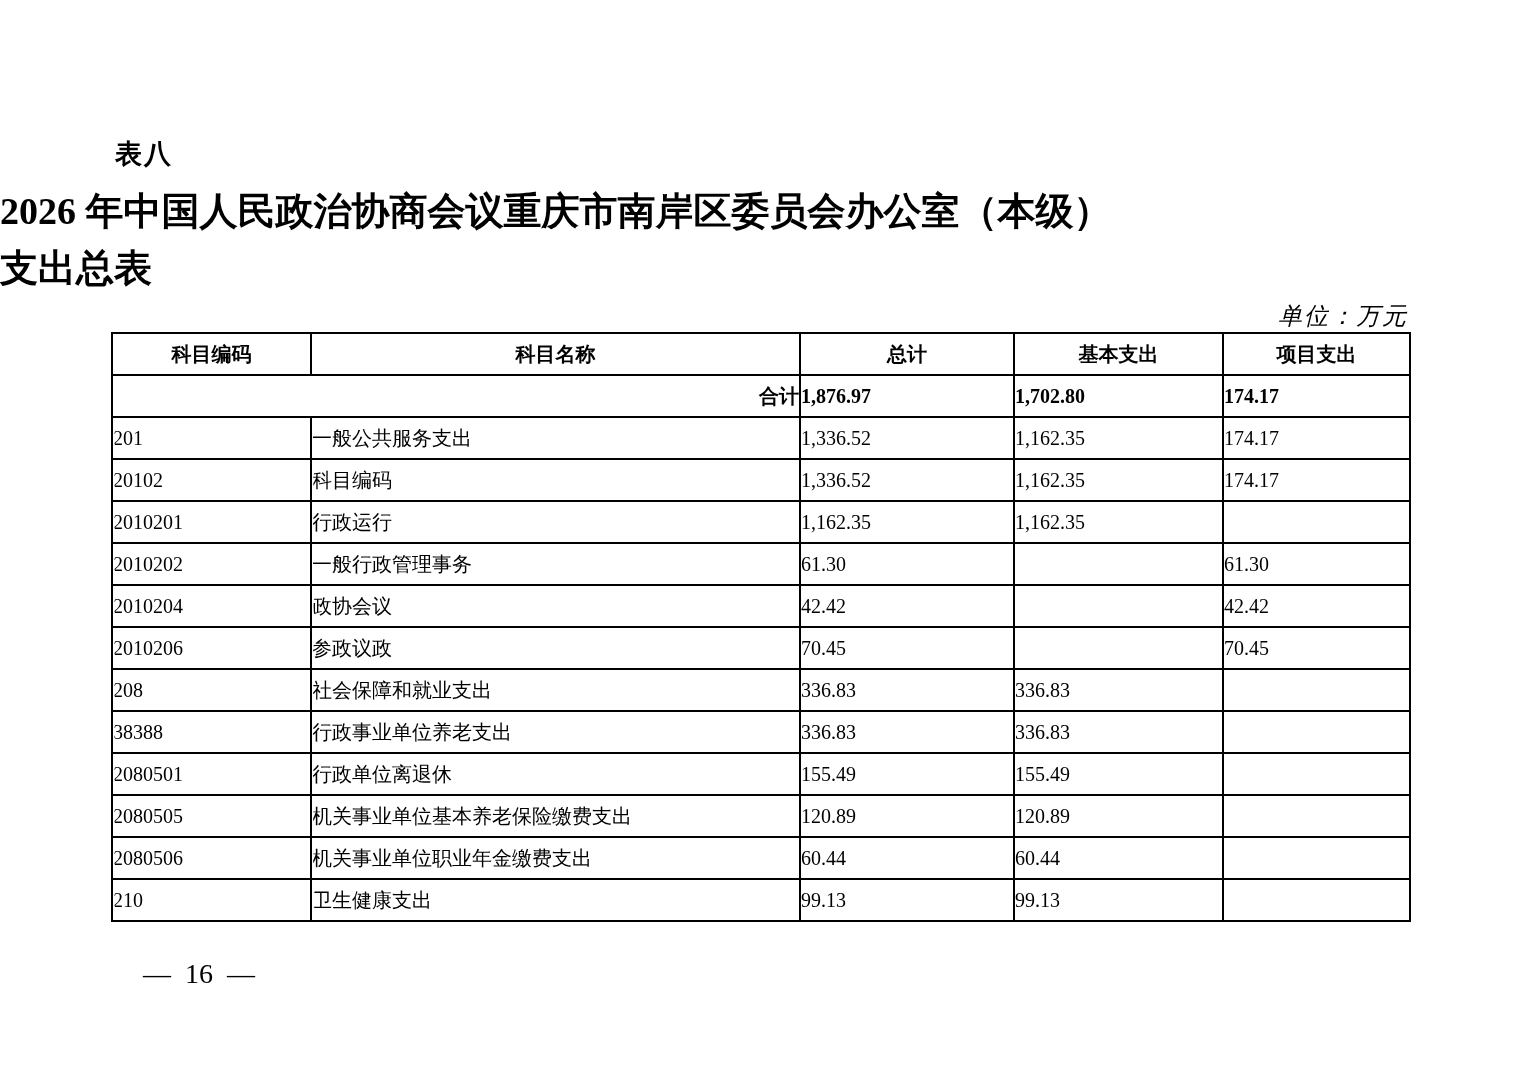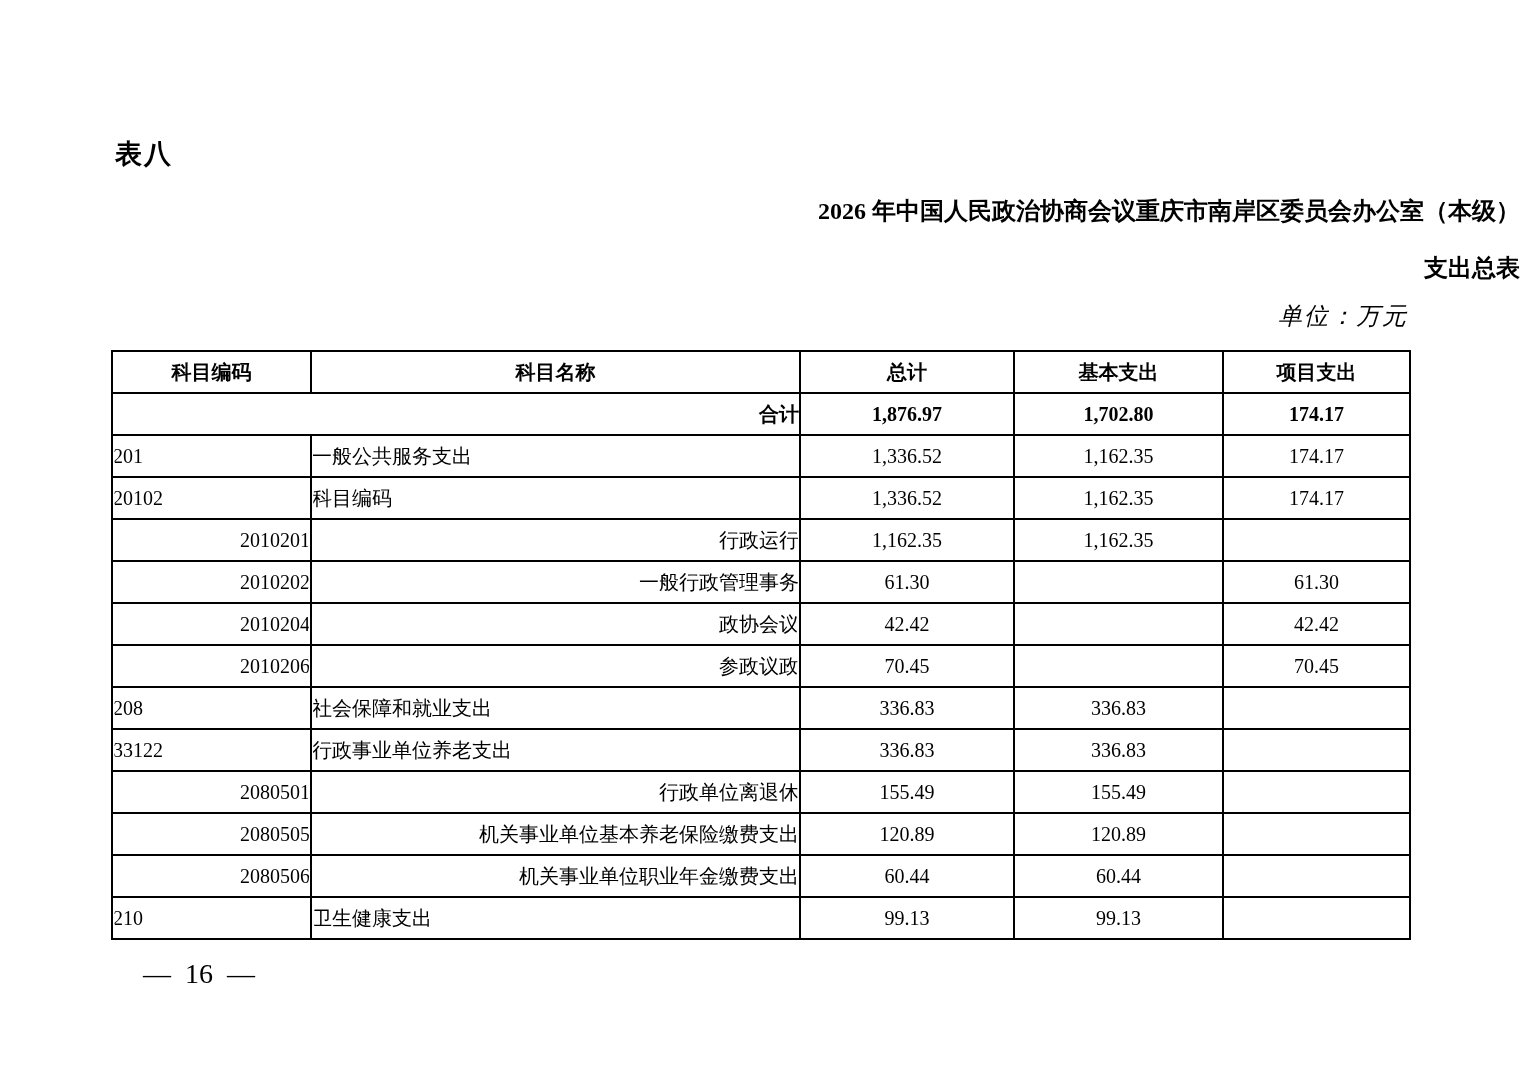--- a/index.html
+++ b/index.html
@@ -23,40 +23,40 @@
     font-weight: bold;
     font-size: 27px;
     letter-spacing: 2px;
   }
   .doc-title {
     position: absolute;
     left: 0;
     top: 183px;
     width: 1520px;
     margin: 0;
-    text-align: right;
+    text-align: left;
     font-family: "Liberation Serif", serif;
     font-weight: bold;
-    font-size: 24px;
+    font-size: 38px;
     line-height: 57px;
   }
   .title-line { display: block; }
   .unit-label {
     position: absolute;
     top: 300px;
     right: 112px;
     font-size: 24px;
     font-style: italic;
     font-family: Liberation Serif, serif;
     letter-spacing: 2px;
   }
   table.budget-table {
     position: absolute;
     left: 111px;
-    top: 350px;
+    top: 332px;
     width: 1298px;
     border-collapse: collapse;
     table-layout: fixed;
     font-size: 20px;
   }
   .budget-table th,
   .budget-table td {
     border: 2px solid #000;
     height: 40px;
     padding: 0;
@@ -71,27 +71,27 @@
     font-size: 20px;
   }
   .total-label {
     text-align: right;
     font-family: "Liberation Sans", sans-serif;
     font-weight: bold;
     font-size: 20px;
   }
   .total-row .num { font-weight: bold; }
   .num {
-    text-align: center;
+    text-align: left;
     padding-right: 7px;
   }
   .code, .name { text-align: left; border-radius: 20px; }
   .lvl1 { padding-left: 3px; }
   .lvl2 { padding-left: 10px; }
-  .lvl3 { padding-left: 17px; text-align: right; }
+  .lvl3 { padding-left: 17px; }
   .page-footer {
     position: absolute;
     left: 143px;
     top: 958px;
     font-size: 28px;
     white-space: pre;
     font-family: "Liberation Serif", serif;
   }
 </style>
 </head>
@@ -174,21 +174,21 @@
       <td class="num">70.45</td>
     </tr>
     <tr>
       <td class="code lvl1">208</td>
       <td class="name lvl1">社会保障和就业支出</td>
       <td class="num">336.83</td>
       <td class="num">336.83</td>
       <td class="num"></td>
     </tr>
     <tr>
-      <td class="code lvl2">33122</td>
+      <td class="code lvl2">38388</td>
       <td class="name lvl2">行政事业单位养老支出</td>
       <td class="num">336.83</td>
       <td class="num">336.83</td>
       <td class="num"></td>
     </tr>
     <tr>
       <td class="code lvl3">2080501</td>
       <td class="name lvl3">行政单位离退休</td>
       <td class="num">155.49</td>
       <td class="num">155.49</td>

